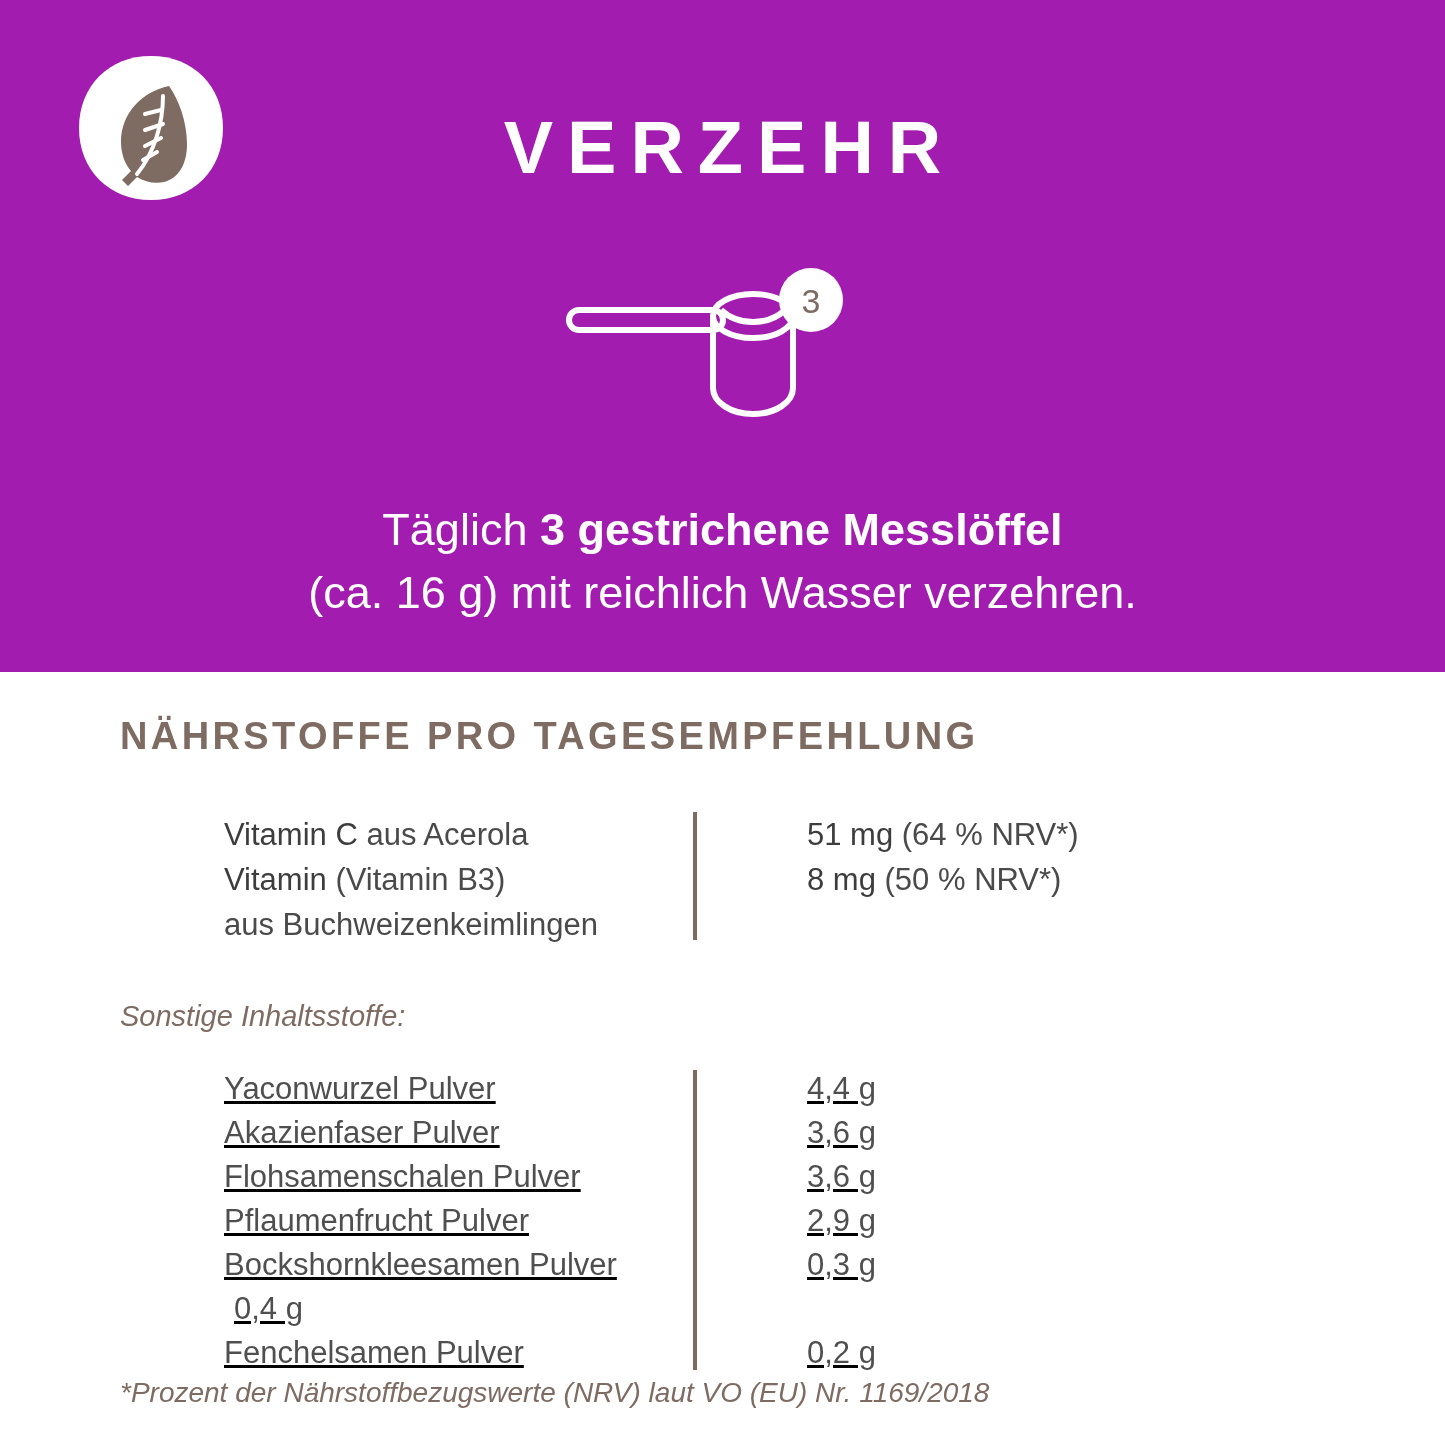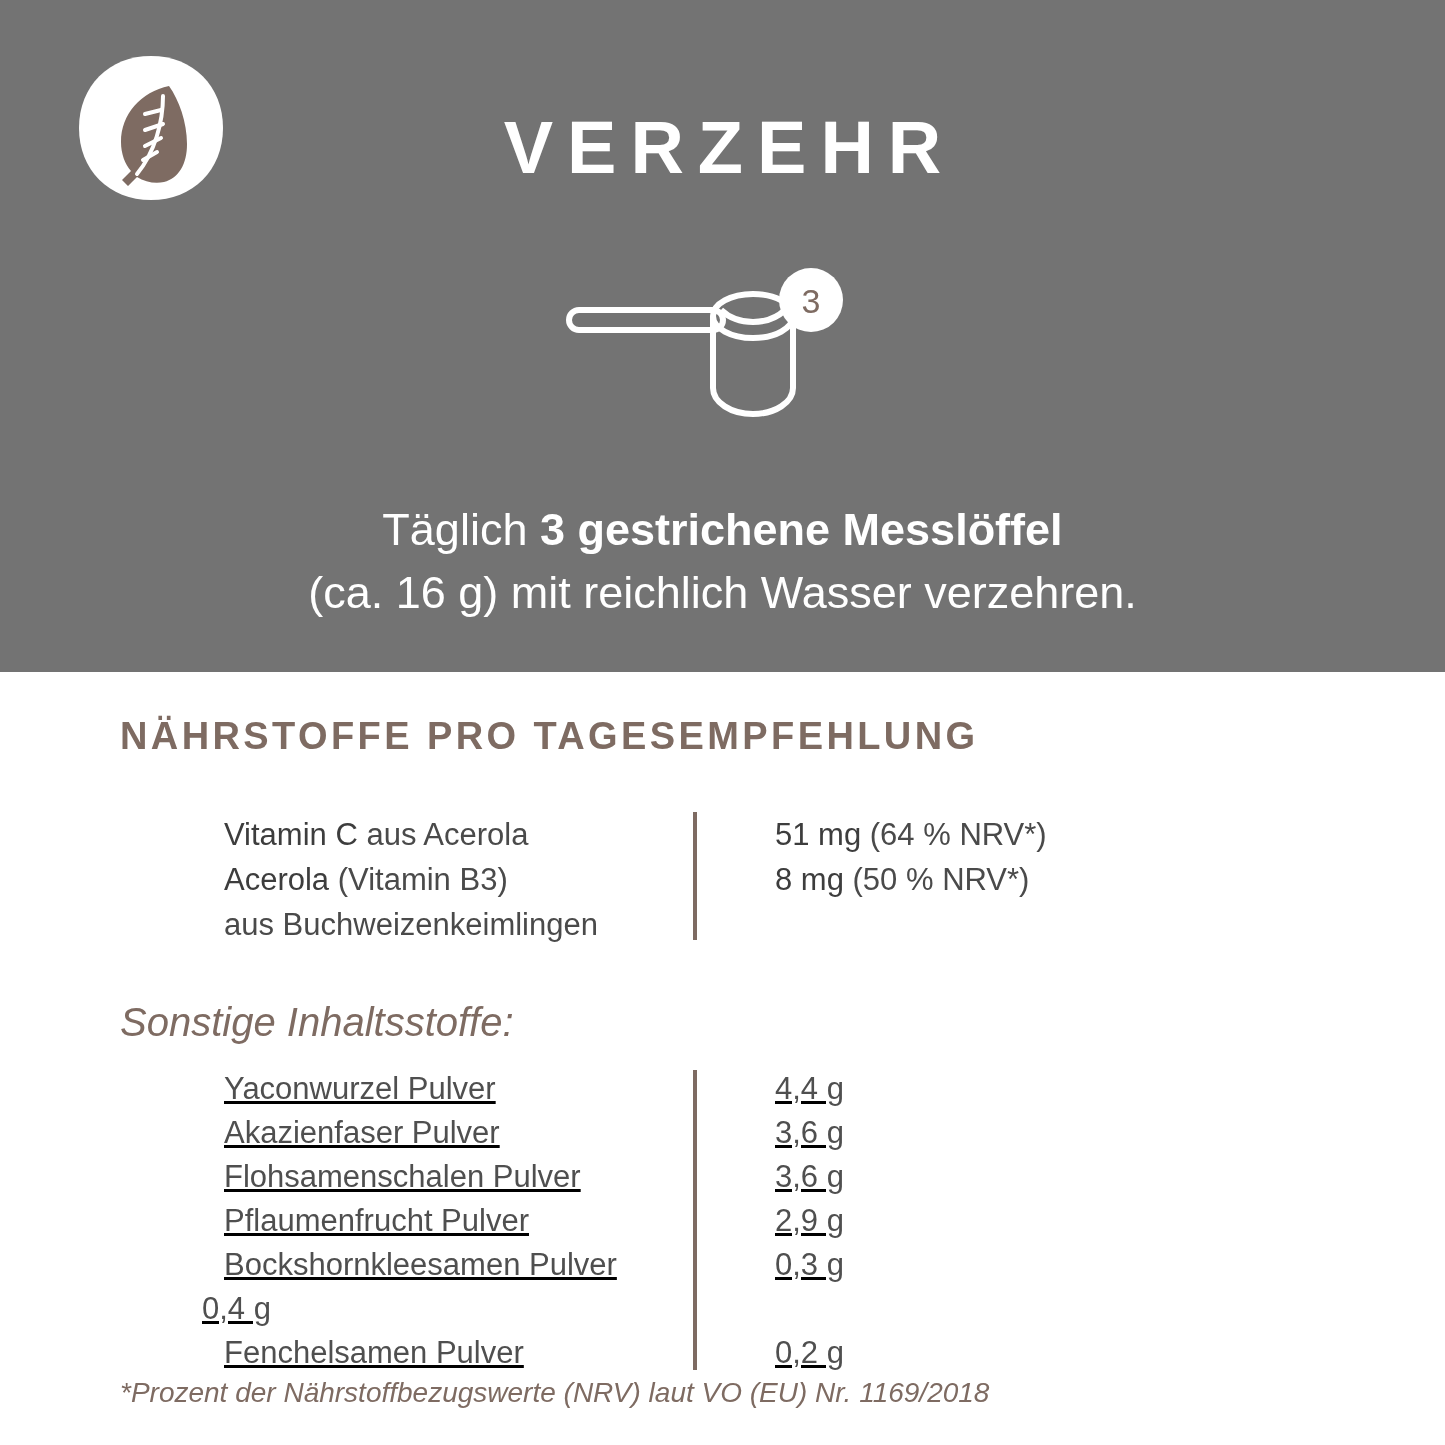--- a/index.html
+++ b/index.html
@@ -18,21 +18,21 @@
     position: relative;
     width: 1445px;
     height: 1445px;
     box-sizing: border-box;
   }
 
   
   .top-panel {
     position: relative;
     height: 672px;
-    background: #737373;
+    background: #a21caf;
     box-sizing: border-box;
   }
 
   .brand-mark {
     position: absolute;
     left: 75px;
     top: 52px;
     width: 152px;
     height: 152px;
   }
@@ -111,31 +111,31 @@
     padding-left: 104px;
     box-sizing: border-box;
   }
   .row .sep {
     width: 4px;
     align-self: stretch;
     background: #7e6b62;
     flex: 0 0 4px;
   }
   .row .value {
-    padding-left: 78px;
+    padding-left: 110px;
     white-space: nowrap;
   }
   .row.noline .sep { background: transparent; }
   .row b { font-weight: normal; color: #3d3d3d; }
 
   .subhead {
     position: absolute;
     top: 328px;
     left: 120px;
-    font-size: 40px;
+    font-size: 29px;
     font-style: italic;
     color: #7e6b62;
     font-weight: 300;
   }
 
   .other-block {
     position: absolute;
     top: 395px;
     left: 120px;
     right: 120px;
@@ -215,21 +215,21 @@
           <b>Vitamin C</b><span> aus Acerola</span>
         </div>
         <div class="sep"></div>
         <div class="value">
           <b>51 mg</b><span> (64 % NRV*)</span>
         </div>
       </div>
 
       <div class="row noline">
         <div class="label">
-          <b>Acerola</b><span> (Vitamin B3)</span>
+          <b>Vitamin</b><span> (Vitamin B3)</span>
         </div>
         <div class="sep"></div>
         <div class="value">
           <b>8 mg</b><span> (50 % NRV*)</span>
         </div>
       </div>
 
       <div class="row noline">
         <div class="label">
           <span>aus Buchweizenkeimlingen</span>

